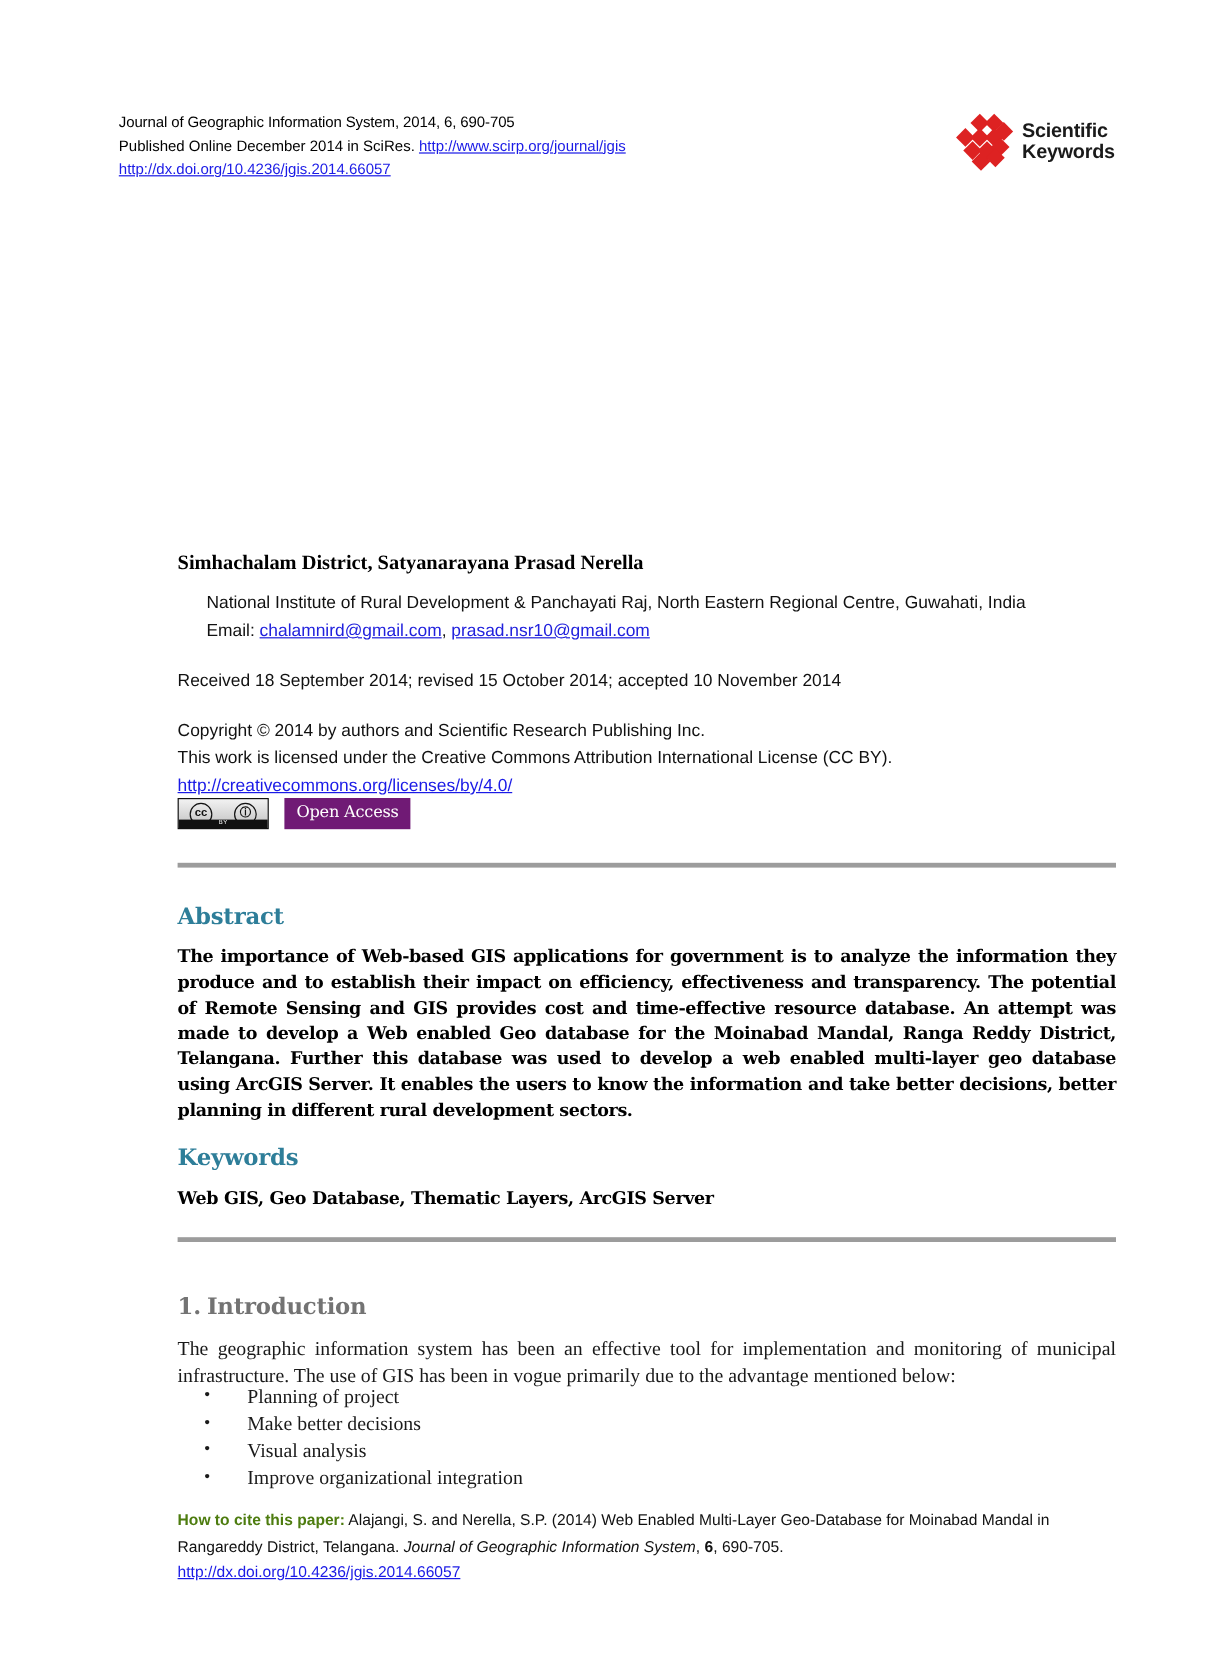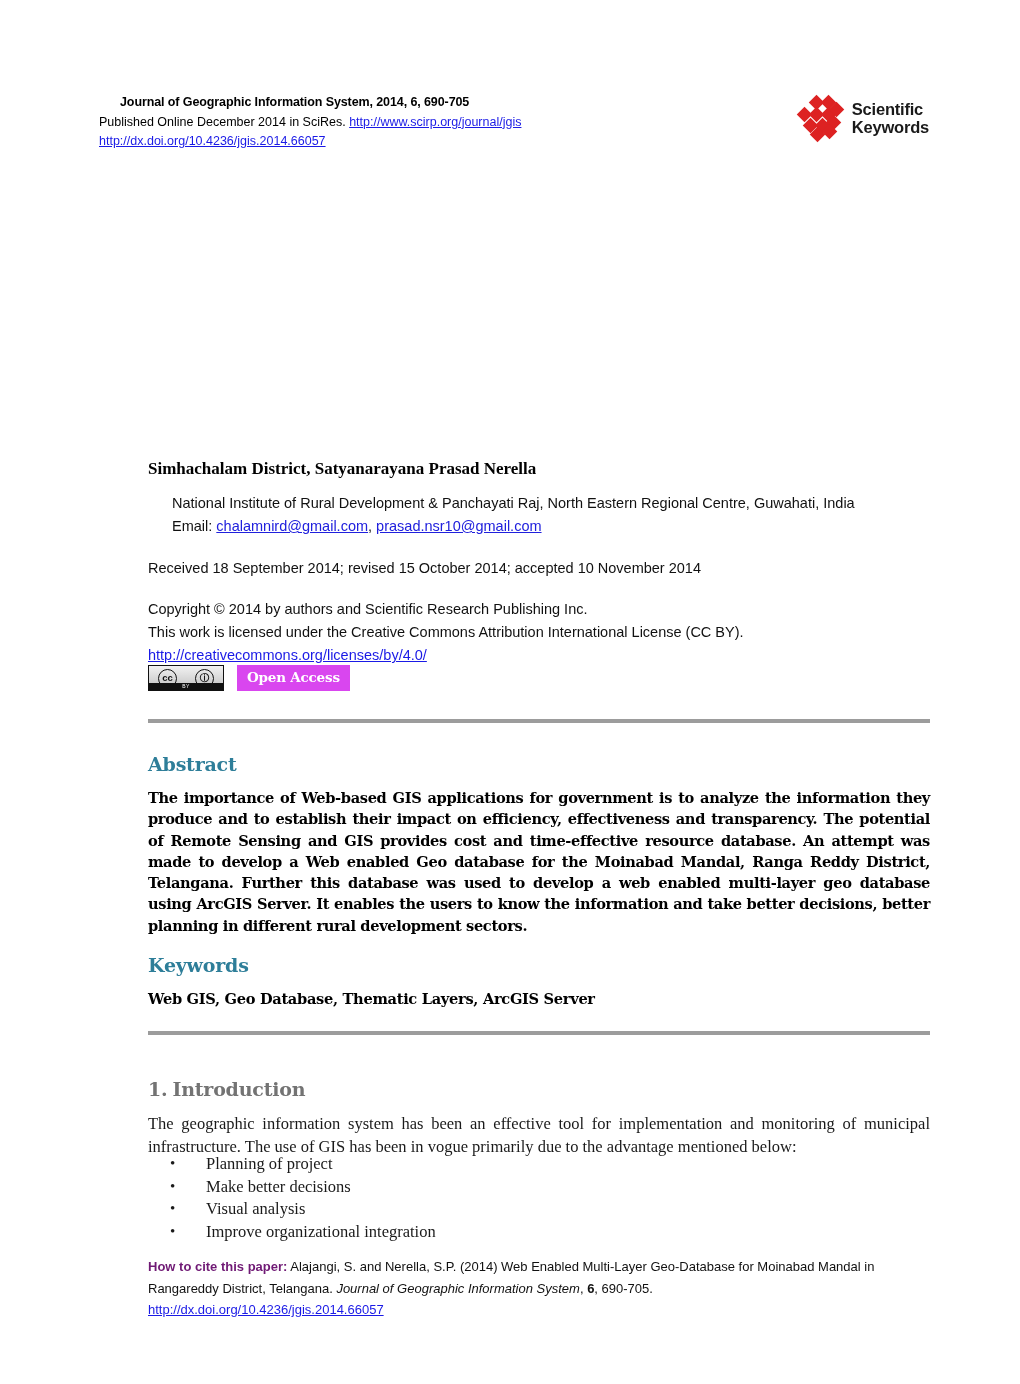--- a/index.html
+++ b/index.html
@@ -31,23 +31,22 @@
     justify-content: space-between;
     align-items: flex-start;
   }
   .masthead-text {
     font-family: "Liberation Sans", sans-serif;
     font-size: 12.5px;
     line-height: 19.5px;
     color: #000000;
   }
   .masthead-text .jline {
-    font-weight: bold;
+    font-weight: normal;
     letter-spacing: -0.1px;
-    margin-left: 21px;
   }
   .link {
     color: #1a1ae6;
     text-decoration: underline;
     word-break: break-all;
   }
   .link-blue {
     color: #2020dd;
     text-decoration: underline;
   }
@@ -179,24 +178,24 @@
     height: 7px;
     background: #111;
     color: #fff;
     font-size: 5px;
     font-family: "Liberation Sans", sans-serif;
     text-align: center;
     line-height: 7px;
     letter-spacing: 0.4px;
   }
   .oa-badge {
-    background: #d946ef;
+    background: #701a75;
     color: #ffffff;
     font-family: "DejaVu Serif", "Liberation Serif", serif;
-    font-weight: bold;
+    font-weight: normal;
     font-size: 13.5px;
     padding: 5px 10px 6px 10px;
     line-height: 15px;
     letter-spacing: -0.2px;
   }
 
   
   .rule {
     position: absolute;
     left: 148px;
@@ -300,21 +299,21 @@
     position: absolute;
     left: 148px;
     top: 1256px;
     width: 785px;
     font-family: "Liberation Sans", sans-serif;
     font-size: 13px;
     line-height: 21.5px;
     color: #111;
   }
   .cite-label {
-    color: #701a75;
+    color: #4d7c0f;
     font-weight: bold;
   }
   .cite em { font-style: italic; }
   .cite b { font-weight: bold; }
 </style>
 </head>
 <body>
 
 <div class="page">
 

